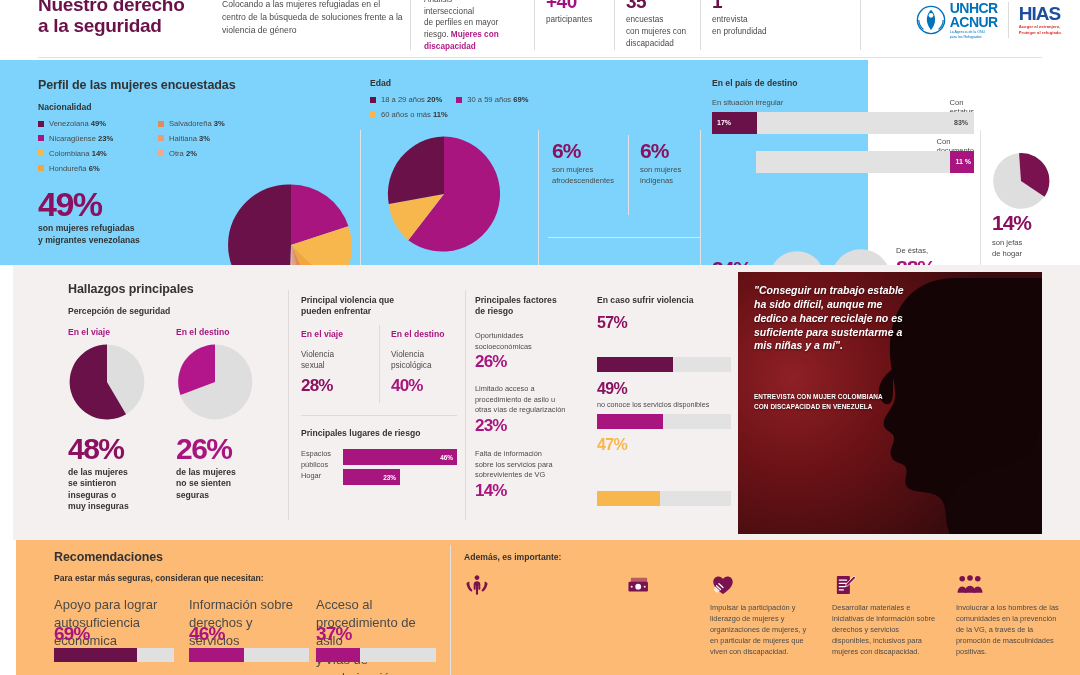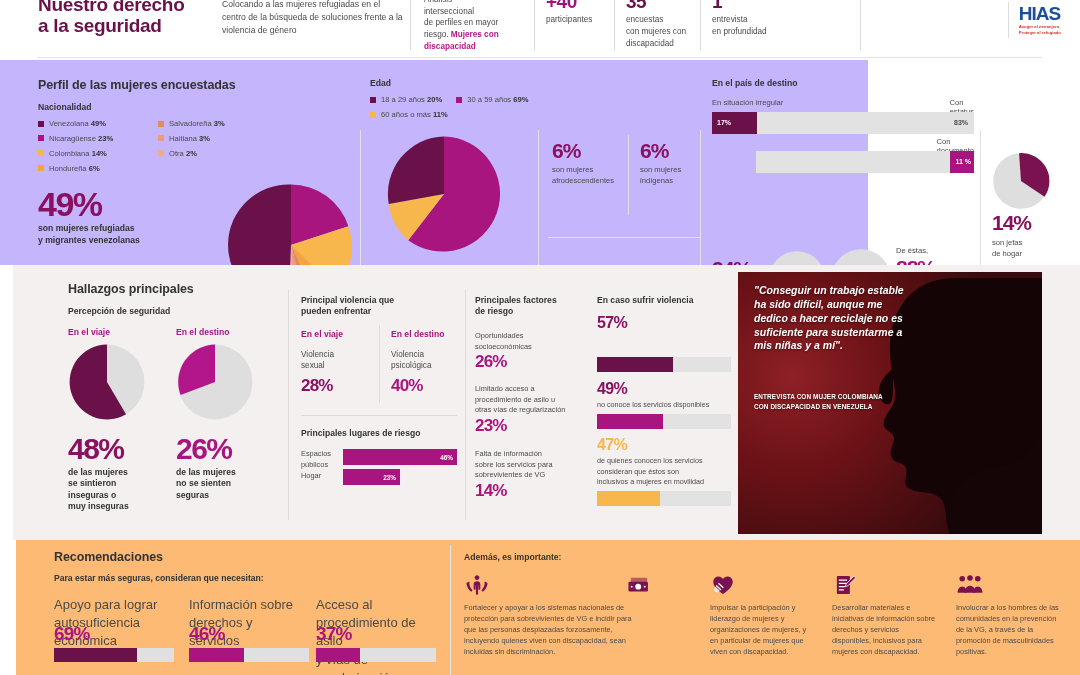--- a/index.html
+++ b/index.html
@@ -39,21 +39,21 @@
   .unhcr-txt { line-height:1; }
   .unhcr-txt .l1 { font-size:14px; font-weight:bold; color:#0072bc; letter-spacing:-0.5px; }
   .unhcr-txt .l2 { font-size:14px; font-weight:bold; color:#0072bc; letter-spacing:-0.5px; }
   .unhcr-txt .l3 { font-size:3.6px; color:#0072bc; line-height:1.3; margin-top:1px;}
   .logo-sep { width:1px; height:36px; background:#dcdcdc; }
   .logo-hias { line-height:1; text-align:left;}
   .hias-main { font-size:19px; font-weight:bold; color:#1c4e9c; letter-spacing:-1px; }
   .hias-sub { font-size:4.2px; font-weight:bold; color:#d6322e; line-height:1.5; margin-top:1px; }
 
   
-  .sec1 { position:absolute; left:0; top:60px; width:868px; height:205px; background:#c4b5fd;padding-left:19px; }
+  .sec1 { position:absolute; left:0; top:60px; width:868px; height:205px; background:#7dd3fc;padding-left:19px; }
   .sec-title { font-size:12.5px; font-weight:bold; color:#333; letter-spacing:-0.1px;}
   .sub-lbl { font-size:8.6px; font-weight:bold; color:#333; }
   .vline { position:absolute; background:#e2e2e2; width:1px; }
   .hline { position:absolute; background:#e2e2e2; height:1px; }
 
   .legend-item { display:flex; align-items:flex-start; gap:5px; font-size:7.6px; color:#4a4a4a; line-height:1.1; margin-bottom:6.5px;}
   .sw { width:6px; height:6px; flex:none; margin-top:0.5px;}
   .legend-item b { color:#333; }
 
   .bignum { font-size:34px; font-weight:bold; color:#8a1060; line-height:0.95; letter-spacing:-1.5px;}
@@ -152,20 +152,35 @@
 discapacidad</div>
     </div>
 
     <div class="hdr-cell" style="left:712px; width:80px;">
       <div class="big dk">1</div>
       <div class="lbl" style="white-space:pre-line;">entrevista
 en profundidad</div>
     </div>
 
     <div class="logos">
+      <div class="logo-unhcr">
+        <svg width="30" height="30" viewBox="0 0 64 64">
+          <circle cx="32" cy="32" r="29" fill="none" stroke="#0072bc" stroke-width="3"></circle>
+          <path d="M32 10 C24 18 22 28 24 38 C26 46 30 50 32 54 C34 50 38 46 40 38 C42 28 40 18 32 10 Z" fill="#0072bc"></path>
+          <circle cx="32" cy="22" r="5" fill="#fff"></circle>
+          <path d="M6 32 a26 26 0 0 0 10 20" fill="none" stroke="#0072bc" stroke-width="2.5"></path>
+          <path d="M58 32 a26 26 0 0 1 -10 20" fill="none" stroke="#0072bc" stroke-width="2.5"></path>
+        </svg>
+        <div class="unhcr-txt">
+          <div class="l1">UNHCR</div>
+          <div class="l2">ACNUR</div>
+          <div class="l3" style="white-space:pre-line;">La Agencia de la ONU
+para los Refugiados</div>
+        </div>
+      </div>
       <div class="logo-sep"></div>
       <div class="logo-hias">
         <div class="hias-main">HIAS</div>
         <div class="hias-sub" style="white-space:pre-line;">Acoger al extranjero,
 Proteger al refugiado.</div>
       </div>
     </div>
 
     <div class="hdr-rule"></div>
   </div>
@@ -449,25 +464,20 @@
 
     <div style="position:absolute;left:584px;top:116px;" class="pct-lg" style2="">49%</div>
     <div style="position:absolute;left:584px;top:135px;width:142px;" class="sm-lbl">
       <span style="font-size:7.2px;">no conoce los servicios disponibles</span>
     </div>
     <div class="hbar-track" style="position:absolute;left:584px;top:149px;width:134px;height:15px;">
       <div class="hbar-fill" style="width:66px;height:15px;background:#a8157f;"></div>
     </div>
 
     <div style="position:absolute;left:584px;top:172px;color:#f7b74c;" class="pct-lg">47%</div>
-    <div style="position:absolute;left:584px;top:191px;width:142px;" class="sm-lbl">
-      <span style="white-space:pre-line;font-size:7.2px;">de quienes conocen los servicios
-consideran que éstos son
-inclusivos a mujeres en movilidad</span>
-    </div>
     <div class="hbar-track" style="position:absolute;left:584px;top:226px;width:134px;height:15px;">
       <div class="hbar-fill" style="width:63px;height:15px;background:#f7b74c;"></div>
     </div>
   </div>
 
   <div class="quote-panel">
     <svg class="silhouette" viewBox="0 0 220 262" preserveAspectRatio="xMidYMax meet">
       <path d="M120 6 C78 8 56 40 58 82 C59 104 66 118 62 130
                C58 140 50 146 52 154 C54 160 62 160 62 166
                C62 174 56 178 60 186 C63 192 72 190 74 196
@@ -520,21 +530,20 @@
     <div style="position:absolute;left:448px;top:32px;" class="icon-wrap">
       <svg width="26" height="26" viewBox="0 0 32 32">
         <path d="M16 4c-1.6 0-2.9 1.3-2.9 2.9S14.4 9.8 16 9.8s2.9-1.3 2.9-2.9S17.6 4 16 4z" fill="#7a1250"></path>
         <path d="M16 11.5c-2.3 0-4.1 1.4-4.1 3.6v5.6c0 .7.5 1.2 1.2 1.2s1.2-.5 1.2-1.2v-4h.4v10c0 .8.6 1.4 1.3 1.4s1.3-.6 1.3-1.4v-10h.4v4c0 .7.5 1.2 1.2 1.2s1.2-.5 1.2-1.2v-5.6c0-2.2-1.8-3.6-4.1-3.6z" fill="#7a1250"></path>
         <path d="M6 12c-1 0-1.8.8-1.8 1.8 0 3.4 1.3 6.8 3.6 9.2l1.8-1.7C7.7 19.3 6.6 16.7 6.6 13.8 6.6 12.8 7 12 6 12z" fill="#7a1250"></path>
         <path d="M4.4 13c-1 .2-1.5 1.1-1.3 2 .9 4 3.1 7.3 6 9.4l1.4-2C8 20.6 6.2 17.8 5.4 14.4c-.2-.9-.2-1.6-1-1.4z" fill="#7a1250"></path>
         <path d="M26 12c1 0 1.8.8 1.8 1.8 0 3.4-1.3 6.8-3.6 9.2l-1.8-1.7c1.9-2 3-4.6 3-7.5 0-1-.4-1.8.6-1.8z" fill="#7a1250"></path>
         <path d="M27.6 13c1 .2 1.5 1.1 1.3 2-.9 4-3.1 7.3-6 9.4l-1.4-2c2.5-1.8 4.3-4.6 5.1-8 .2-.9.2-1.6 1-1.4z" fill="#7a1250"></path>
       </svg>
     </div>
-    <div style="position:absolute;left:448px;top:62px;width:168px;" class="imp-txt">Fortalecer y apoyar a los sistemas nacionales de protección para sobrevivientes de VG e incidir para que las personas desplazadas forzosamente, incluyendo quienes viven con discapacidad, sean incluidas sin discriminación.</div>
 
     <div style="position:absolute;left:610px;top:32px;" class="icon-wrap">
       <svg width="26" height="26" viewBox="0 0 32 32">
         <rect x="6" y="7" width="20" height="6" rx="1" fill="#7a1250" opacity=".55"></rect>
         <rect x="3" y="12" width="24" height="12" rx="1.5" fill="#7a1250"></rect>
         <circle cx="15" cy="18" r="3.6" fill="#fff"></circle>
         <circle cx="7" cy="18" r="1.2" fill="#fff"></circle>
         <circle cx="23" cy="18" r="1.2" fill="#fff"></circle>
       </svg>
     </div>

